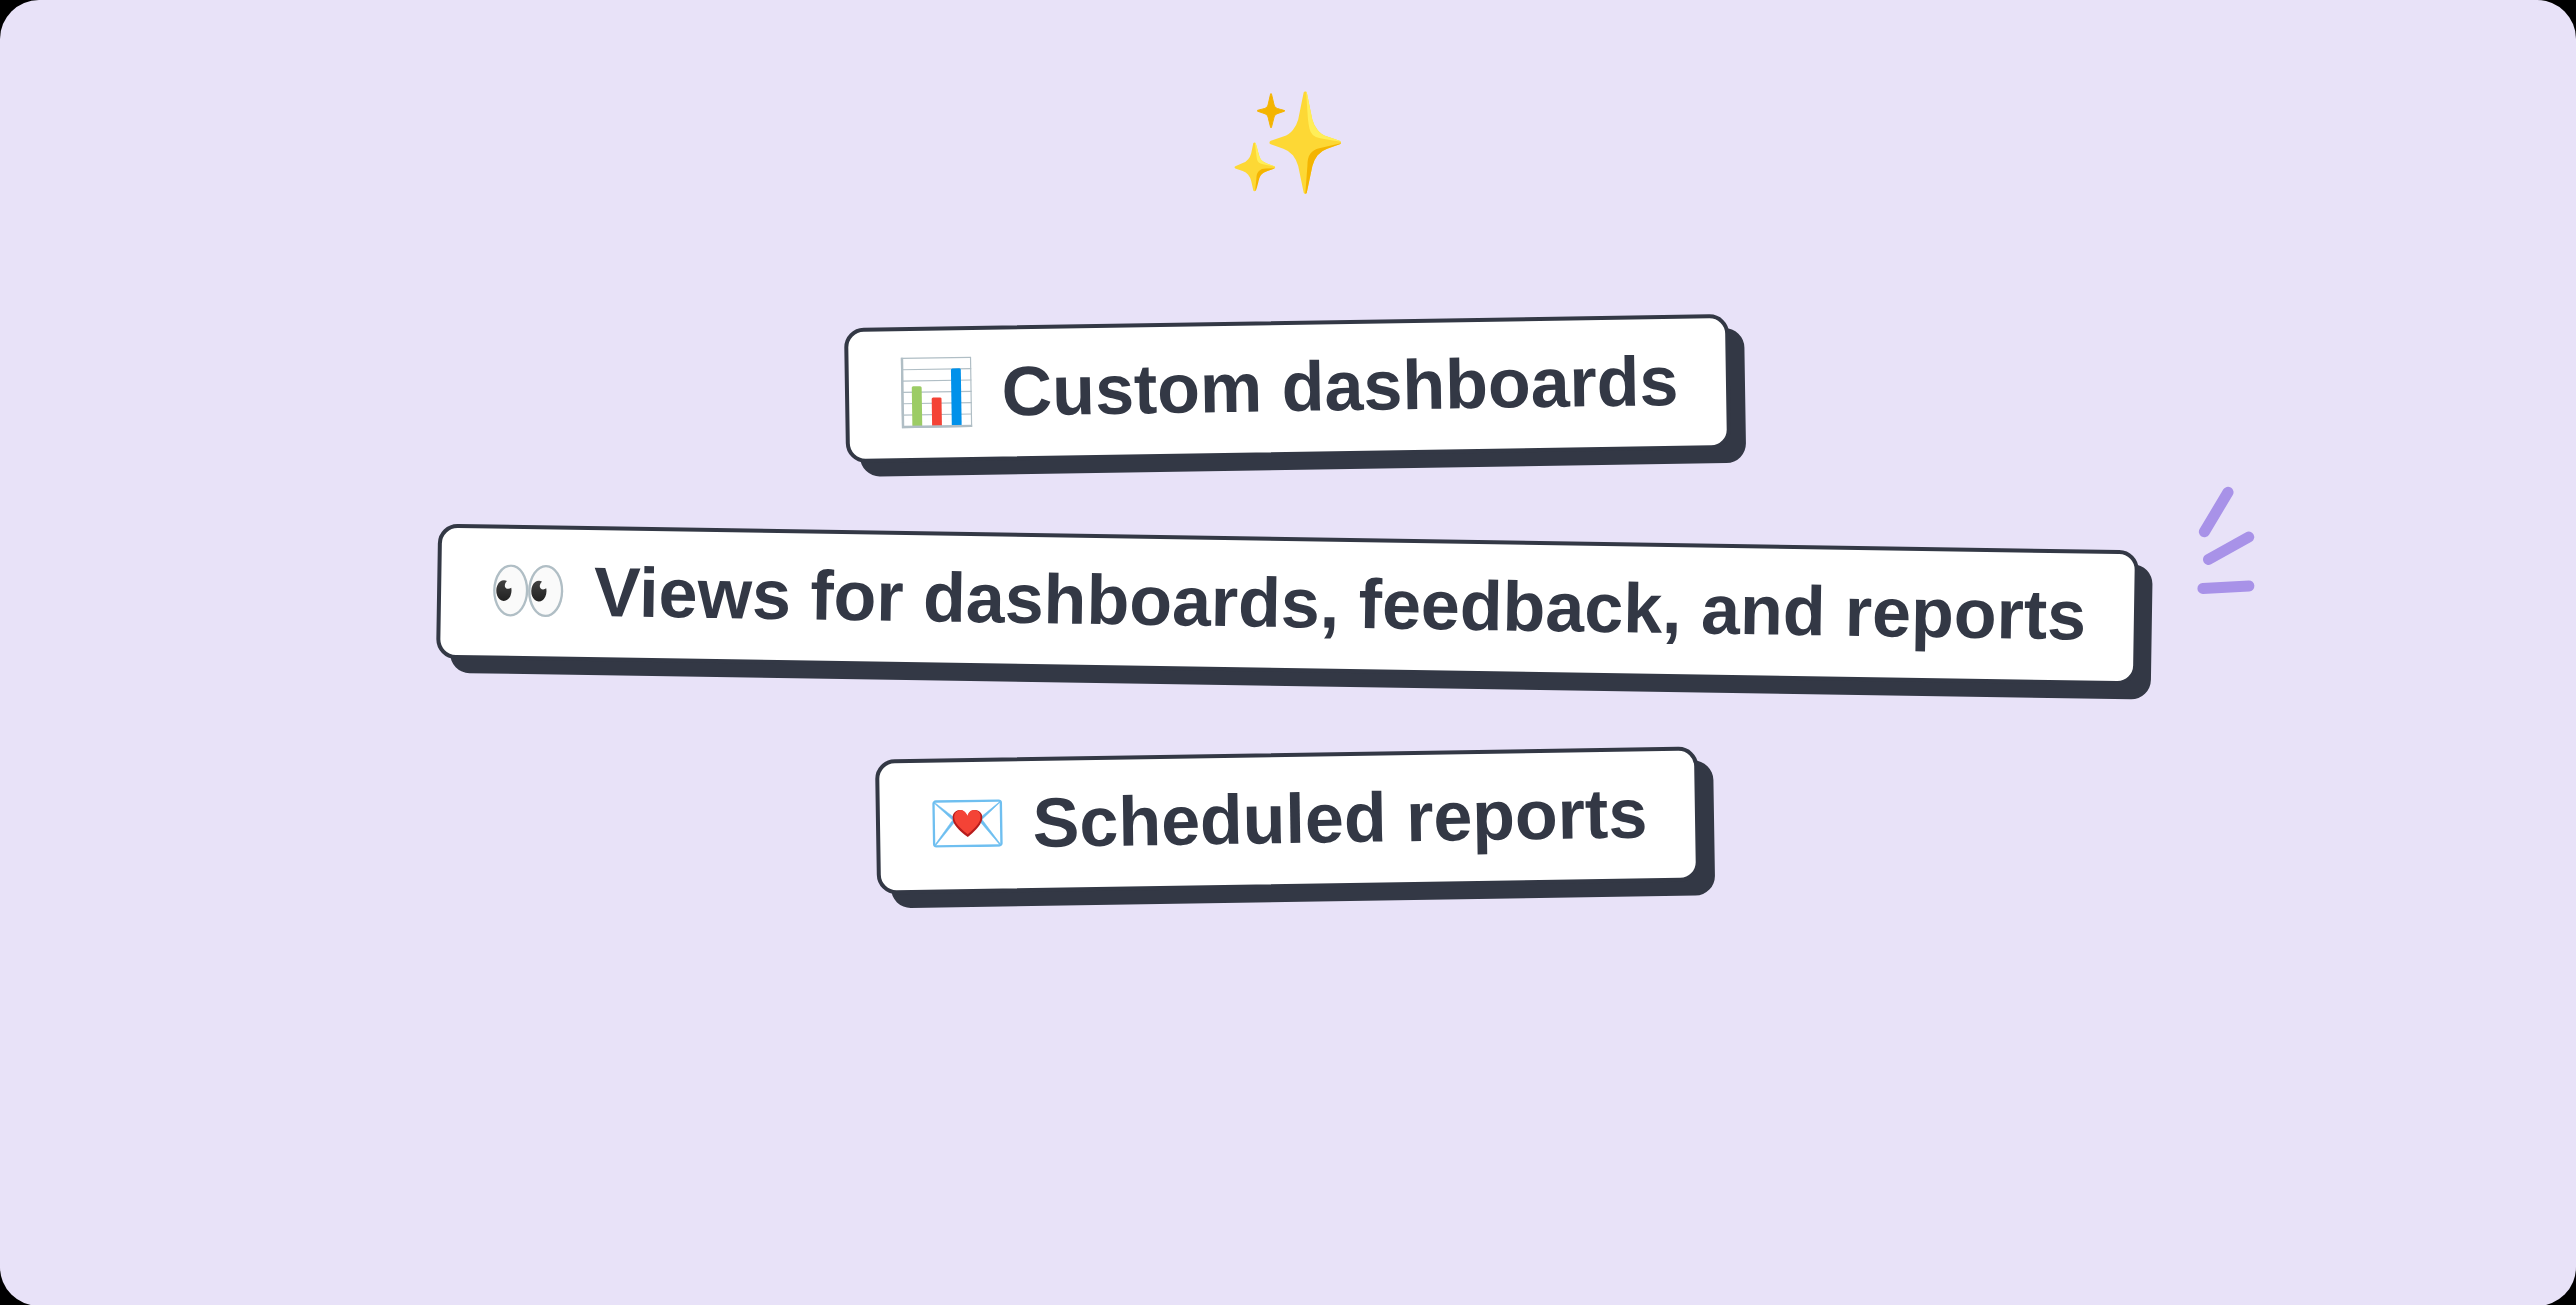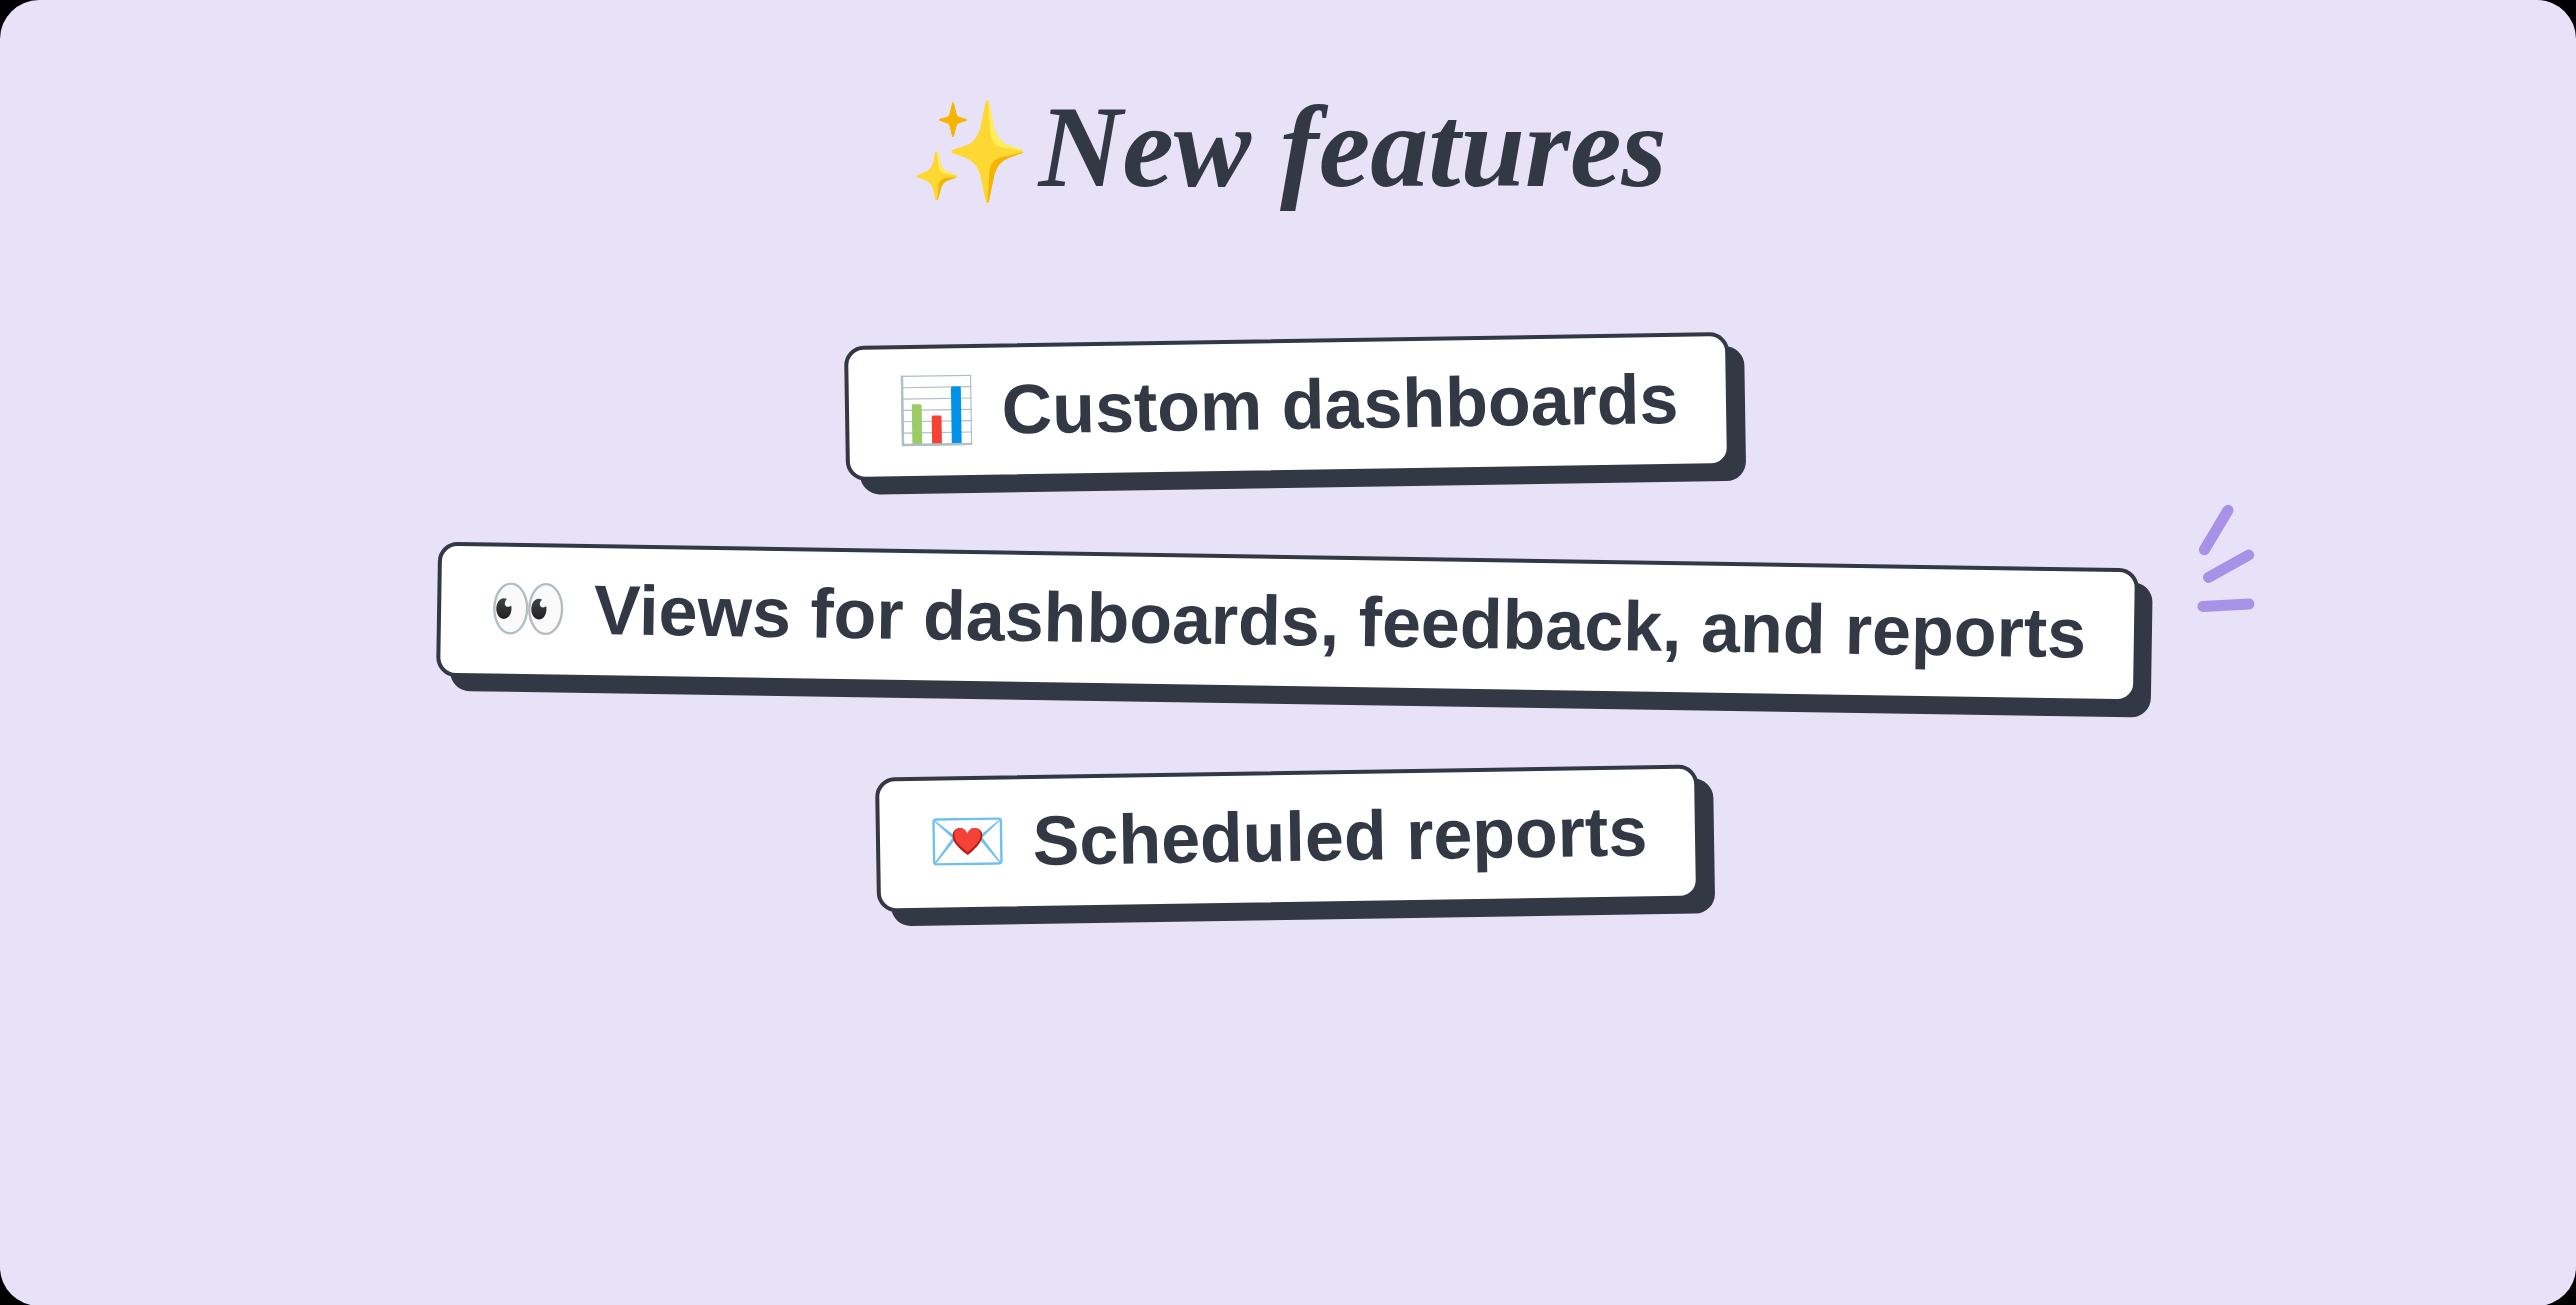--- a/index.html
+++ b/index.html
@@ -121,21 +121,20 @@
       transform: rotate(-4deg);
     }
   </style>
 </head>
 <body>
 
 <div class="canvas">
 
   <div class="heading">
     <span class="sparkle">✨</span>
-    <span class="title">New features</span>
   </div>
 
   <div class="card tilt-left">
     <div class="card-inner">
       <span class="emoji">📊</span>
       <span class="label">Custom dashboards</span>
     </div>
   </div>
 
   <div class="card tilt-right" style="position:relative;">

